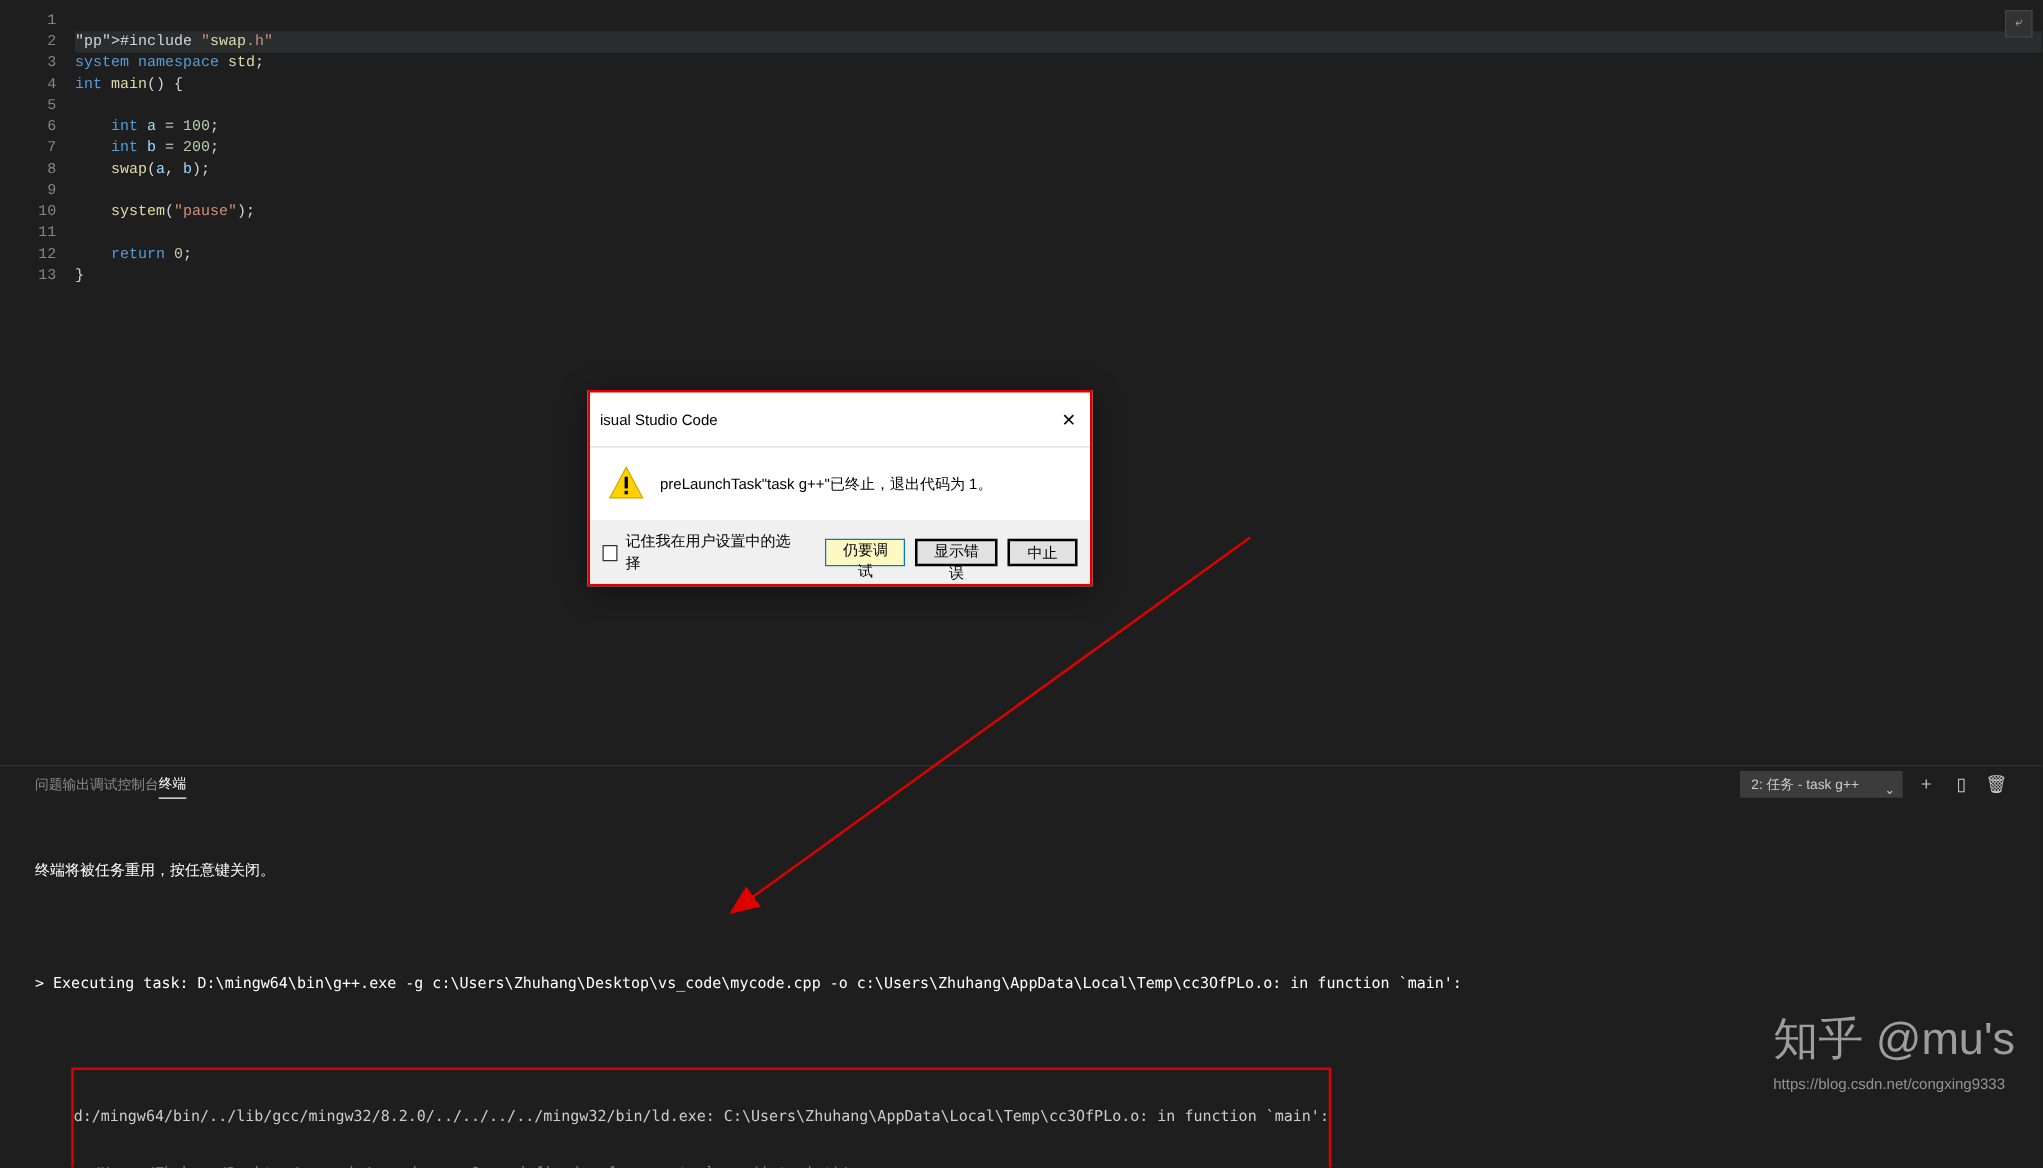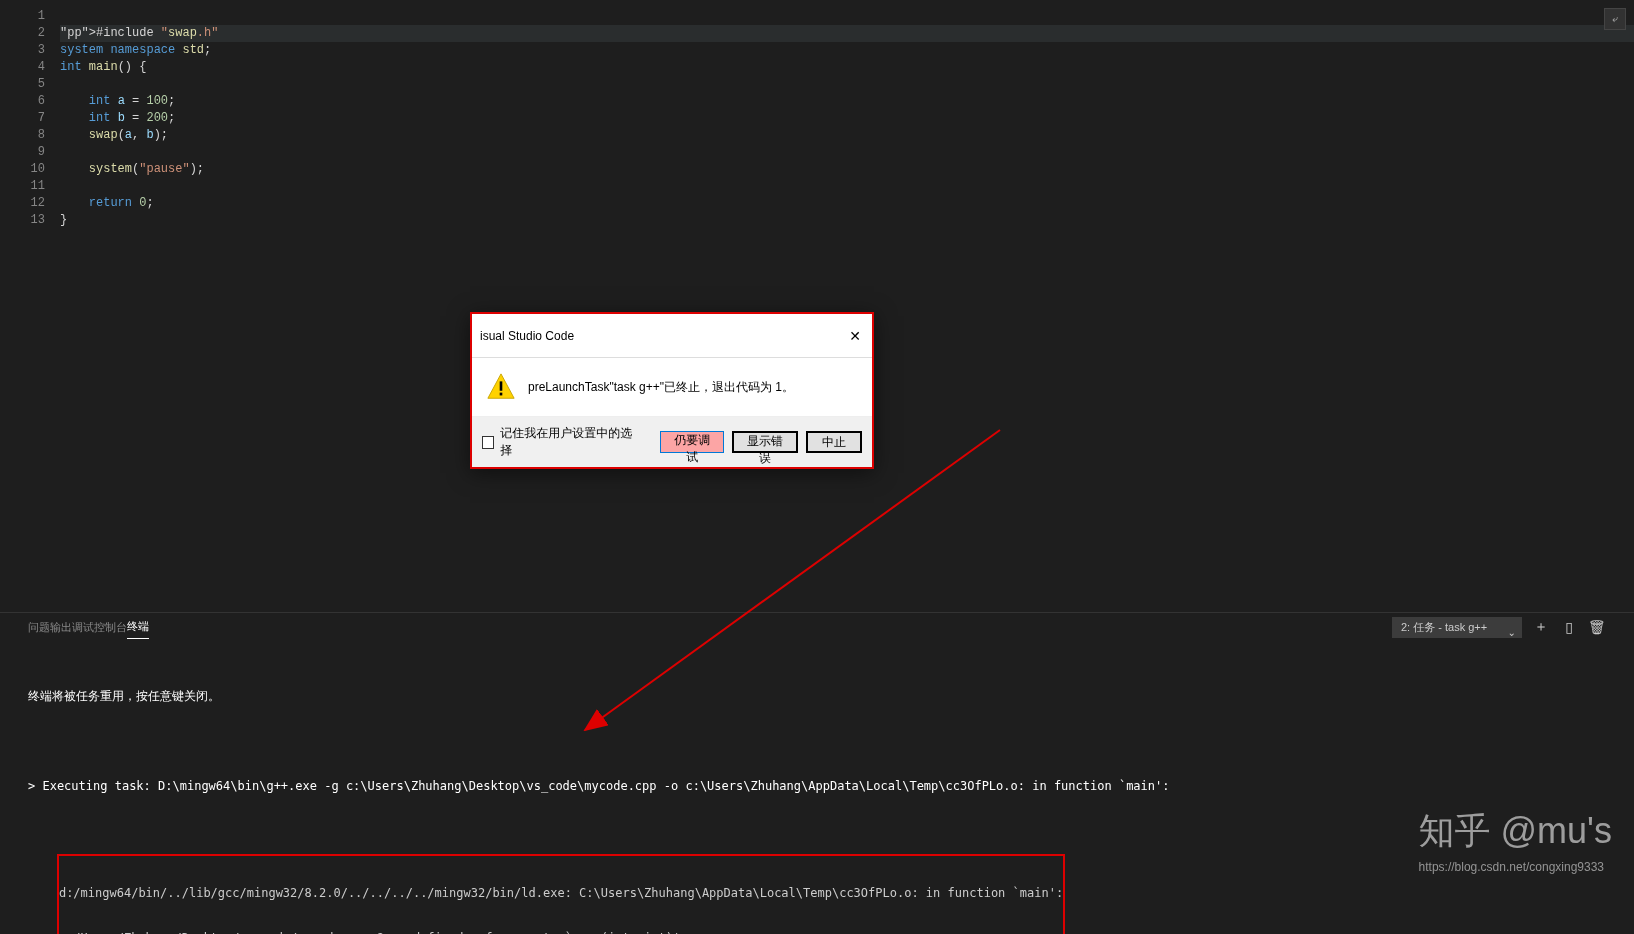--- a/index.html
+++ b/index.html
@@ -21,21 +21,21 @@
 .dlg-close{width:22px;height:22px;display:flex;align-items:center;justify-content:center;cursor:pointer;font-size:14px}
 .dlg-body{display:flex;align-items:center;gap:12px;padding:14px 14px}
 .warn-icon{width:30px;height:30px}
 .icon-svg{width:30px;height:30px}
 .dlg-msg{font-size:12px}
 .dlg-foot{display:flex;align-items:center;padding:8px 10px;gap:25px;border-top:1px solid #eee;background:#f0f0f0}
 .chk{display:flex;align-items:center;gap:6px}
 .chkbox{width:13px;height:13px;border:1px solid #333;background:#fff}
 .dlg-btns{margin-left:auto;display:flex;gap:8px}
 .dlg-btn{min-width:56px;height:22px;border:2px solid #000000;background:#e1e1e1;font-size:12px;cursor:pointer;padding:0 10px}
-.dlg-btn.primary{border:1px solid #0078d7;background:#fca5a5}
+.dlg-btn.primary{border:1px solid #0078d7;background:#fef9c3}
 .arrow{position:absolute;pointer-events:none;z-index:5}
 .panel{position:absolute;left:0;right:0;top:612px;bottom:0;background:#1e1e1e;border-top:1px solid #333}
 .panel-tabs{display:flex;align-items:center;height:28px;padding:0 28px;font-size:11px;color:#8a8a8a;font-family:"Microsoft YaHei",Arial,sans-serif}
 .panel-tabs .tab{cursor:pointer;padding:4px 0}
 .panel-tabs .tab.active{color:#fff;border-bottom:1px solid #fff}
 .panel-right{margin-left:auto;display:flex;align-items:center;gap:10px;color:#ccc}
 .task-select{background:#3c3c3c;border:1px solid #3c3c3c;color:#ccc;font-size:11px;padding:2px 24px 2px 8px;font-family:inherit;position:relative;min-width:130px}
 .task-wrap{position:relative;display:flex;align-items:flex-end}
 .task-wrap .chev{position:absolute;right:6px;color:#ccc;font-size:10px;pointer-events:none}
 .picon{cursor:pointer;color:#ccc;font-size:14px;width:18px;text-align:center}

